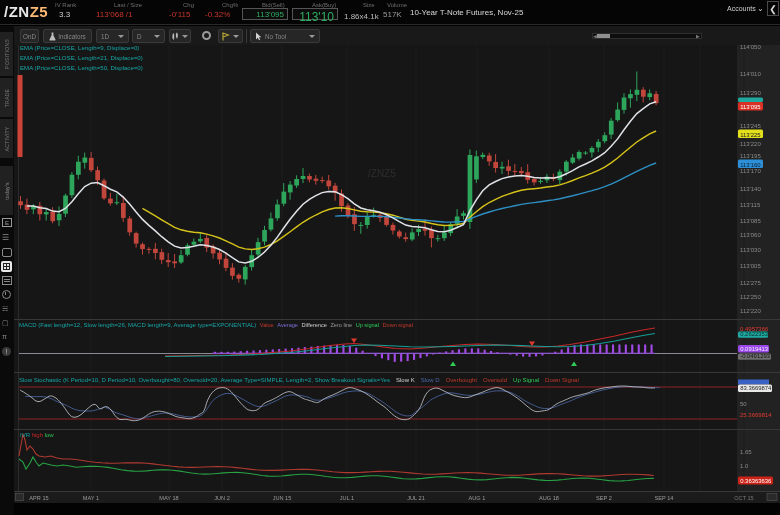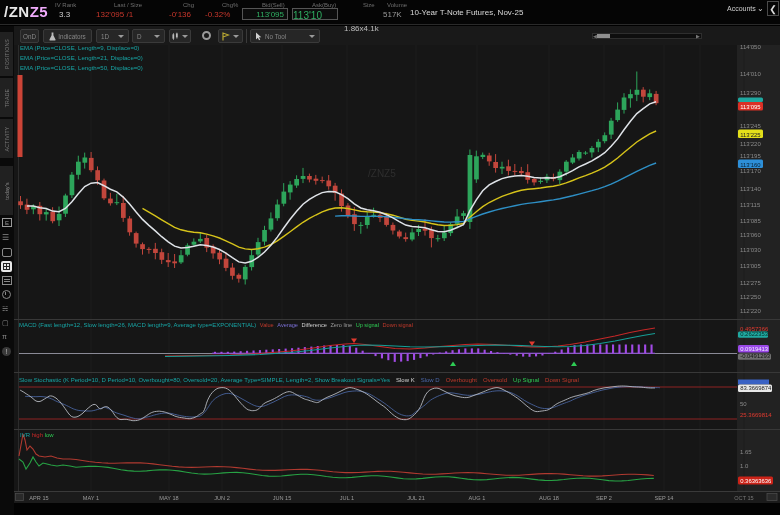--- a/index.html
+++ b/index.html
@@ -385,39 +385,39 @@
 <text x="477" y="499.5" font-size="5.6" fill="#9a9a9a" text-anchor="middle" font-family="Liberation Sans, sans-serif">AUG 1</text>
 <text x="549" y="499.5" font-size="5.6" fill="#9a9a9a" text-anchor="middle" font-family="Liberation Sans, sans-serif">AUG 18</text>
 <text x="604" y="499.5" font-size="5.6" fill="#9a9a9a" text-anchor="middle" font-family="Liberation Sans, sans-serif">SEP 2</text>
 <text x="664" y="499.5" font-size="5.6" fill="#9a9a9a" text-anchor="middle" font-family="Liberation Sans, sans-serif">SEP 14</text>
 <text x="744" y="499.5" font-size="5.6" fill="#777" text-anchor="middle" font-family="Liberation Sans, sans-serif">OCT 15</text>
 <rect x="15.5" y="493.5" width="8" height="7" fill="#2a2a2a" stroke="#4a4a4a" stroke-width="0.8"></rect>
 <rect x="767" y="493.5" width="10" height="7" fill="#2a2a2a" stroke="#4a4a4a" stroke-width="0.8"></rect>
   </svg>
 
 <div class="abs" style="left:0;top:0;width:780px;height:25px;background:#050505;border-bottom:1px solid #2a2a2a">
-  <span class="abs" style="left:4px;top:3px;font-size:15px;font-weight:bold;color:#e8e8e8;letter-spacing:0.5px">/ZN<span style="color:#f0abfc">Z5</span></span>
+  <span class="abs" style="left:4px;top:3px;font-size:15px;font-weight:bold;color:#e8e8e8;letter-spacing:0.5px">/ZN<span style="color:#fdba74">Z5</span></span>
   <span class="lbl" style="left:55px;top:2px">IV Rank</span>
   <span class="val" style="left:59px;top:10px;color:#cfcfcf">3.3</span>
   <span class="lbl" style="left:114px;top:2px">Last / Size</span>
-  <span class="val" style="left:96px;top:10px;color:#c8372c">132'095 /1</span>
+  <span class="val" style="left:96px;top:10px;color:#c8372c">113'068 /1</span>
   <span class="lbl" style="left:183px;top:2px">Chg</span>
-  <span class="val" style="left:169px;top:10px;color:#c8372c">-0'136</span>
+  <span class="val" style="left:169px;top:10px;color:#c8372c">-0'115</span>
   <span class="lbl" style="left:222px;top:2px">Chg%</span>
   <span class="val" style="left:205px;top:10px;color:#c8372c">-0.32%</span>
   <span class="lbl" style="left:262px;top:2px">Bid(Sell)</span>
   <div class="abs" style="left:242px;top:8px;width:46px;height:12px;border:1px solid #555;background:#0c0c0c">
       <span style="position:absolute;right:3px;top:1px;font-size:8px;color:#2fae62">113'095</span>
     </div>
   <span class="lbl" style="left:312px;top:2px">Ask(Buy)</span>
   <div class="abs" style="left:292px;top:8px;width:46px;height:12px;border:1px solid #555;background:#0c0c0c">
-      <span style="position:absolute;right:15px;top:1px;font-size:10px;color:#2fae62">113'10</span>
+      <span style="position:absolute;right:3px;top:1px;font-size:12px;color:#2fae62">113'10</span>
     </div>
   <span class="lbl" style="left:363px;top:2px">Size</span>
-  <span class="val" style="left:344px;top:24px;color:#bdbdbd">1.86x4.1k</span>
+  <span class="val" style="left:344px;top:12px;color:#bdbdbd">1.86x4.1k</span>
   <span class="lbl" style="left:387px;top:2px">Volume</span>
   <span class="val" style="left:383px;top:10px;color:#9a9a9a">517K</span>
   <span class="abs" style="left:410px;top:8px;font-size:8px;color:#dadada">10-Year T-Note Futures, Nov-25</span>
   <span class="abs" style="left:727px;top:5px;font-size:7px;color:#cfcfcf">Accounts</span>
   <span class="abs" style="left:757px;top:4px;font-size:8px;color:#cfcfcf">⌄</span>
   <div class="abs" style="left:767px;top:1px;width:12px;height:15px;border:1px solid #4a4a4a;color:#dadada;font-size:9px;text-align:center;line-height:14px">❮</div>
 </div>
 
 <div class="btn" style="left:20px;width:19px">OnD</div>
 <div class="btn" style="left:43px;width:49px">

